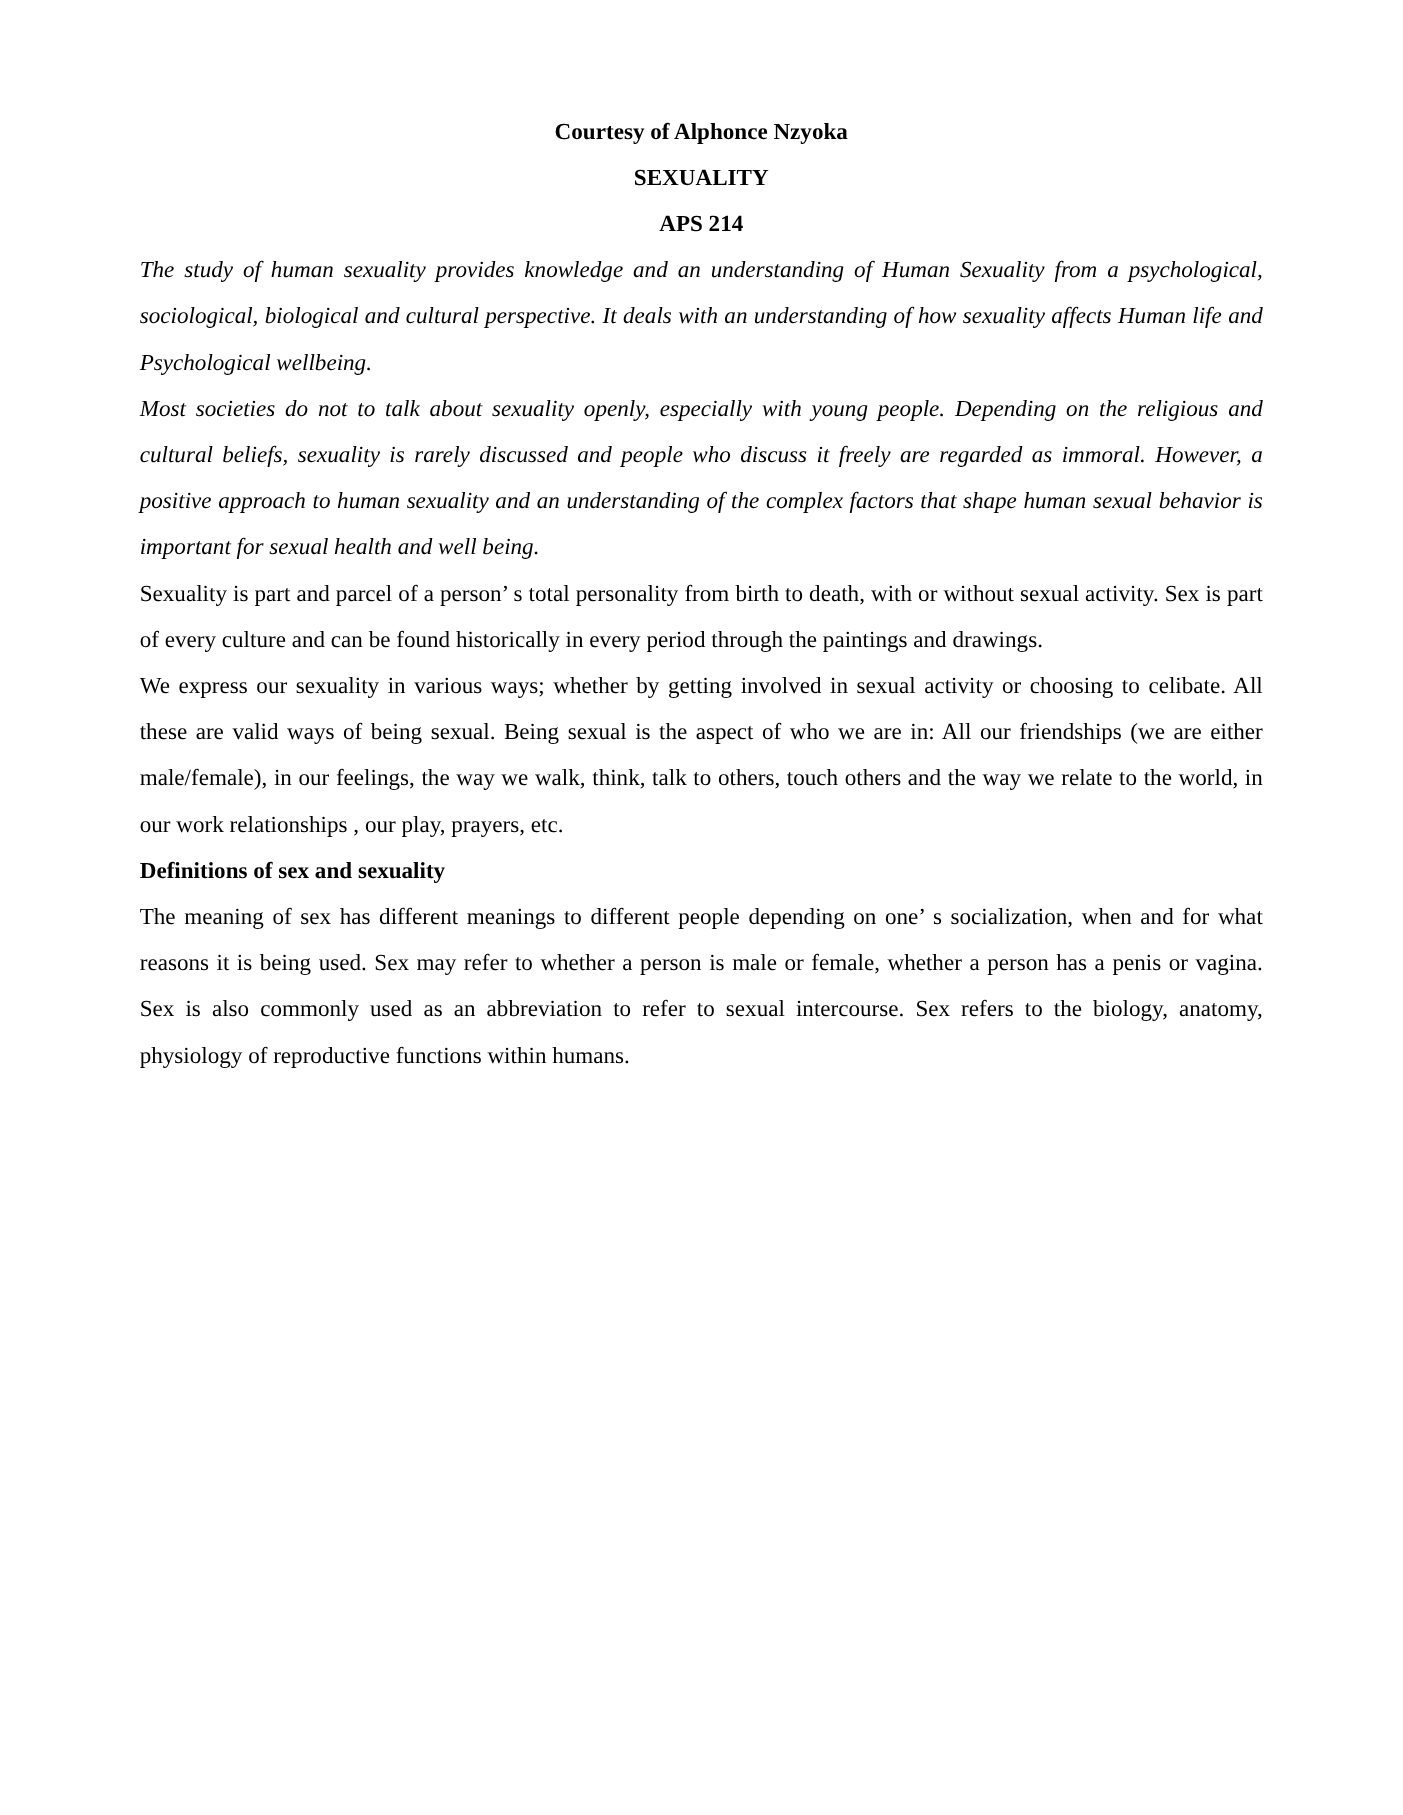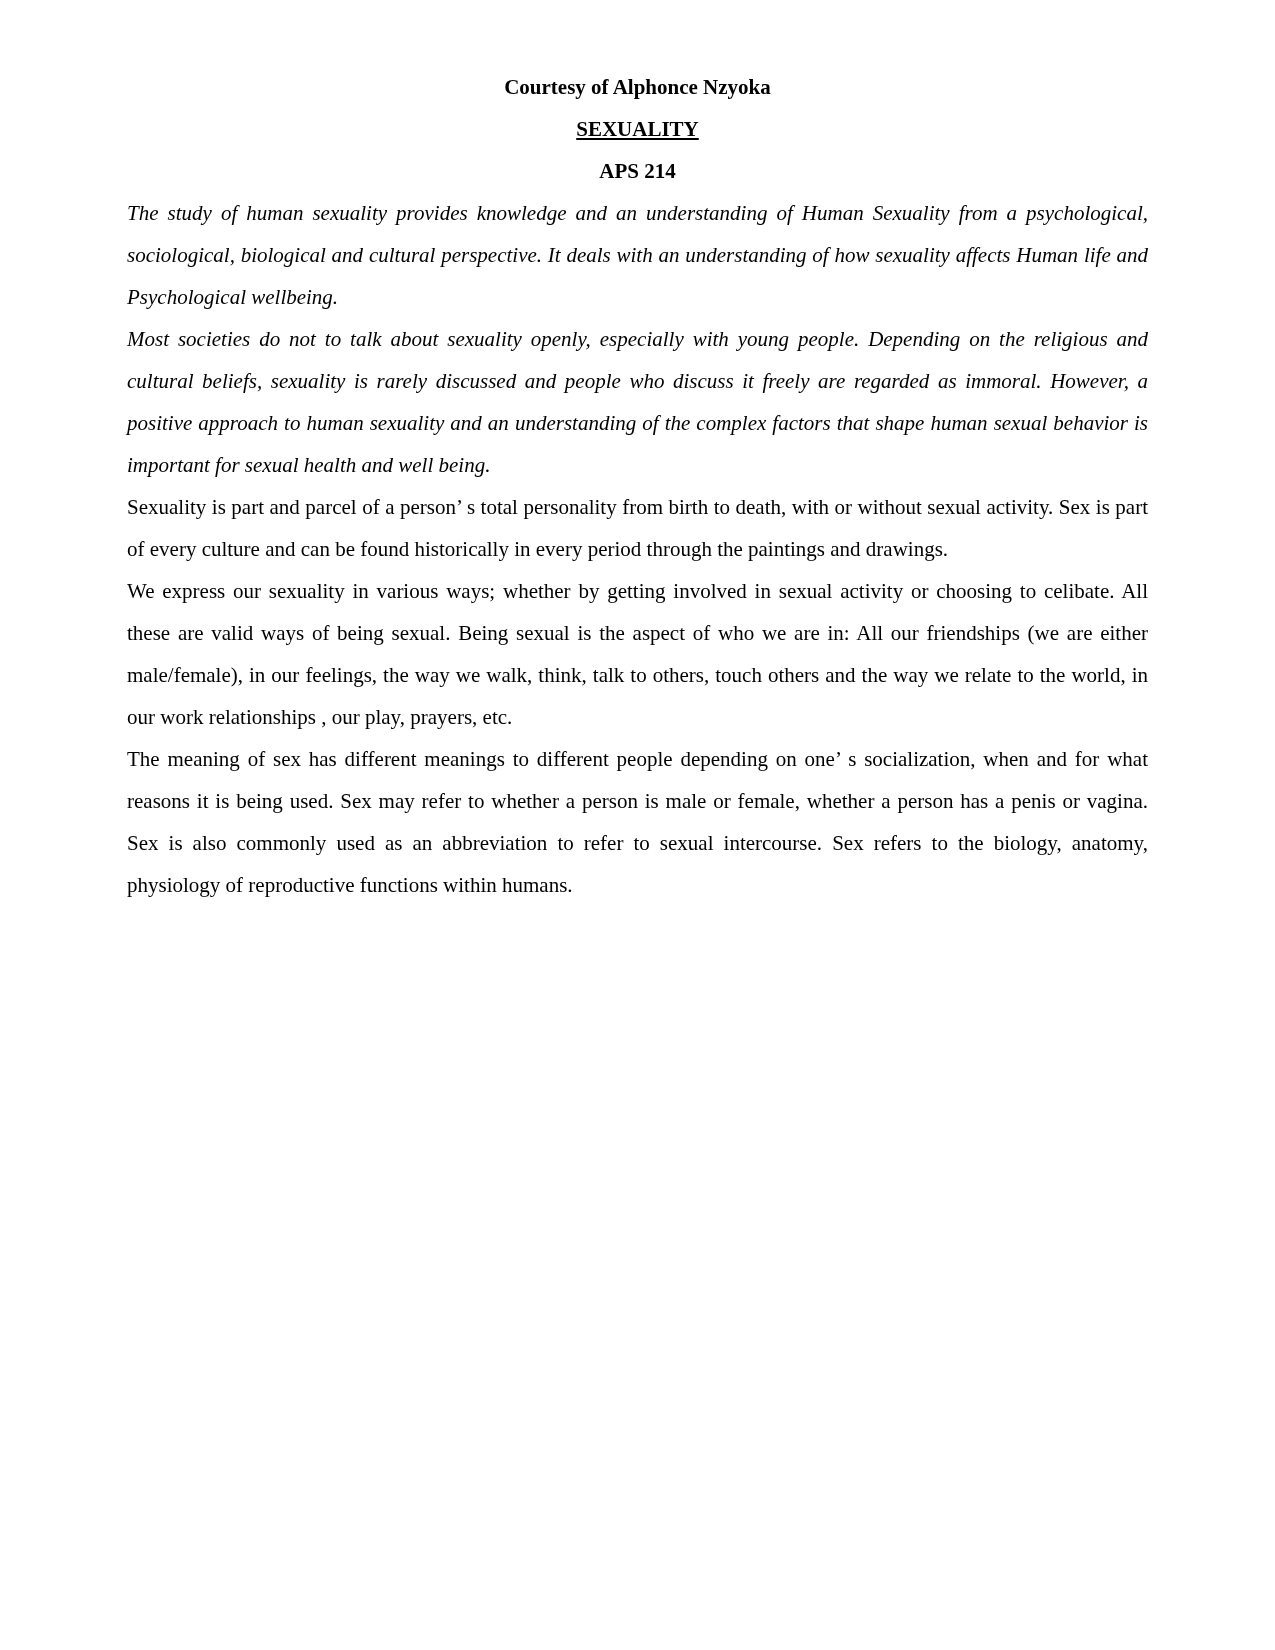--- a/index.html
+++ b/index.html
@@ -6,37 +6,36 @@
     margin: 0;
     padding: 0;
     background: #ffffff;
   }
   .page {
     position: relative;
     width: 1275px;
     height: 1650px;
     box-sizing: border-box;
     background: #ffffff;
-    padding: 66px 127px 0 127px;
+    padding: 98px 127px 0 127px;
     font-family: "Liberation Serif", "DejaVu Serif", serif;
     font-size: 21px;
     line-height: 42px;
     color: #000000;
     overflow: hidden;
   }
   .page p {
     margin: 0;
   }
   .centered-bold {
     text-align: center;
     font-weight: bold;
   }
   .doc-title {
     margin-top: 63px;
-    text-decoration: underline;
   }
   .course-code {
     margin-top: 5px;
   }
   .intro-heading {
     font-weight: bold;
     margin-top: 79px;
     padding-left: 33px;
   }
   .body-para {
@@ -69,17 +68,18 @@
 
 
   <p class="body-para para-1">The study of human sexuality provides knowledge and an understanding of Human Sexuality from a psychological, sociological, biological and cultural perspective.  It deals with an understanding of how sexuality affects Human life and Psychological wellbeing.</p>
 
   <p class="body-para para-2">Most societies do not to talk about sexuality openly, especially with young people. Depending on the religious and cultural beliefs, sexuality is rarely discussed and people who discuss it freely are regarded as immoral. However, a positive approach to human sexuality and an understanding of the complex factors that shape human sexual behavior is important for sexual health and well being.</p>
 
   <p class="body-para para-3">Sexuality is part and parcel of a person’ s total personality from birth to death, with or without sexual activity. Sex is part of every culture and can be found historically in every period through the paintings and drawings.</p>
 
   <p class="body-para para-4">We express our sexuality in various ways; whether by getting involved in sexual activity or choosing to celibate. All these are valid ways of being sexual. Being sexual is the aspect of who we are in: All our friendships (we are either male/female), in our feelings, the way we walk, think, talk to others, touch others and the way we relate to the world, in our work relationships , our play, prayers, etc.</p>
 
+  <p class="definitions-heading">Definitions of sex and sexuality</p>
 
 
   <p class="body-para para-5">The meaning of sex has different meanings to different people depending on one’ s socialization, when and for what reasons it is being used. Sex may refer to whether a person is male or female, whether a person has a penis or vagina. Sex is also commonly used as an abbreviation to refer to sexual intercourse. Sex refers to the biology, anatomy, physiology of reproductive functions within humans.</p>
 
 </div>
 
 </body></html>

